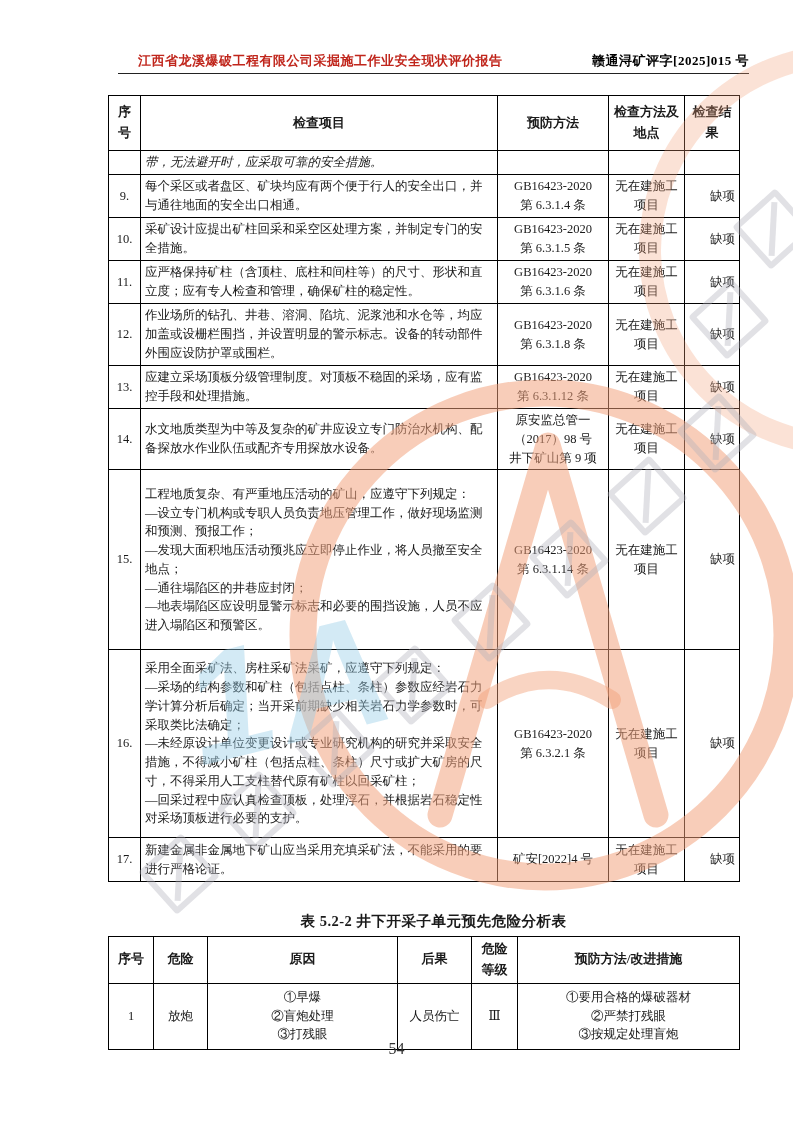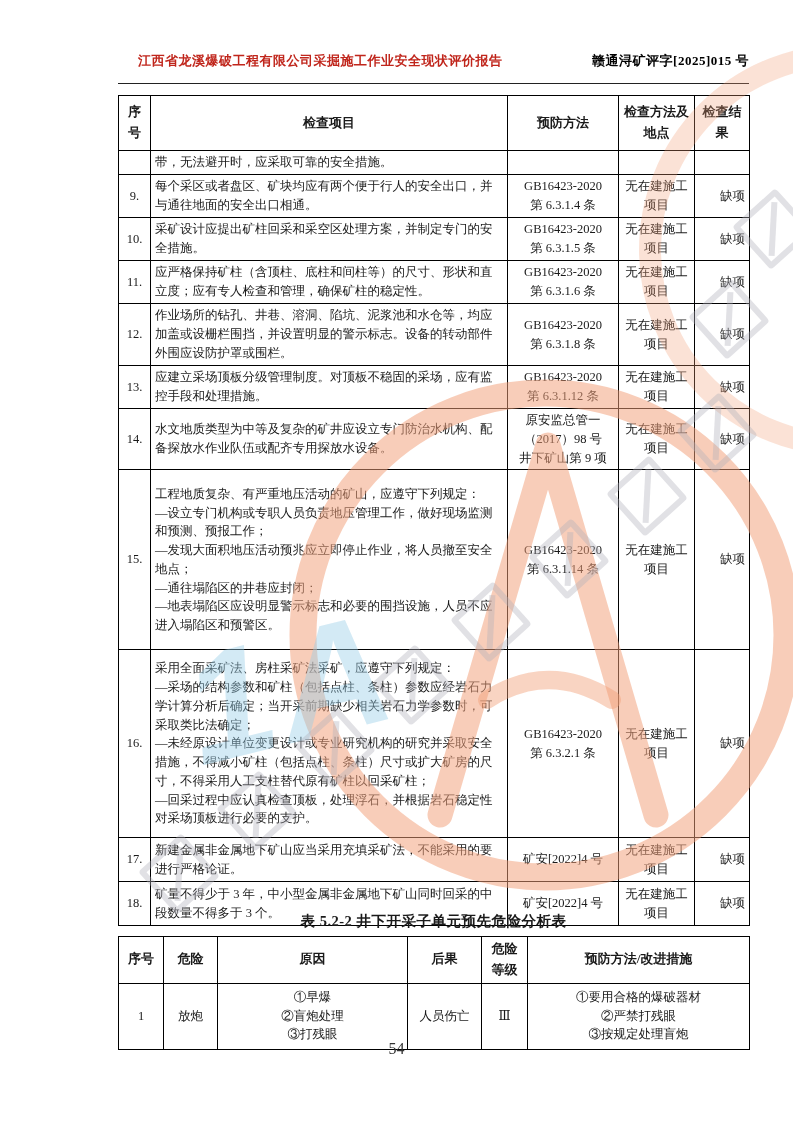--- a/index.html
+++ b/index.html
@@ -6,45 +6,45 @@
   html,body { width:793px; height:1122px; background:#f6f6f4; }
   body { font-family:"Liberation Serif","DejaVu Serif",serif; color:#1a1a1a; }
   .page {
     position:relative; width:793px; height:1122px; background:#ffffff;
     overflow:hidden;
   }
   
   .doc-header {
     position:absolute; left:118px; top:52px; width:631px;
     display:flex; justify-content:space-between; align-items:flex-end;
-    border-bottom:1.5px solid #222; padding-bottom:13px;
+    border-bottom:1.5px solid #222; padding-bottom:3px;
   }
   .doc-header .title-left {
     font-size:13px; font-weight:bold; color:#c0261c; letter-spacing:0.5px;
     padding-left:20px;
   }
   .doc-header .doc-number {
     font-size:13px; font-weight:bold; color:#000000; letter-spacing:0.5px;
   }
   
   table { border-collapse:collapse; table-layout:fixed; background:transparent; }
-  .tbl { position:absolute; left:118px; width:631px; }
+  .tbl { position:absolute; left:108px; width:631px; }
   .tbl td, .tbl th {
     border:1.5px solid #000; font-size:12.5px; line-height:1.5;
     padding:2px 4px; vertical-align:middle; overflow:hidden;
   }
   .tbl th { font-weight:bold; font-size:13px; text-align:center; line-height:1.6; }
   #inspection-table { top:95px; }
   #inspection-table .c-no     { text-align:center; padding:2px 1px; }
   #inspection-table .c-item   { text-align:left; white-space:pre-line; text-align-last:auto; }
   #inspection-table .c-basis  { text-align:center; white-space:pre-line;margin-top:32px; }
   #inspection-table .c-method { text-align:center; }
   #inspection-table .c-result { text-align:right; }
   tr.hr0 { height:55px; }
-  tr.r0  { height:24px; }
+  tr.r0  { height:24px;font-style:italic; }
   tr.r1, tr.r2, tr.r3 { height:43px; }
   tr.r4  { height:62px; }
   tr.r5  { height:43px; }
   tr.r6  { height:54px; }
   tr.r7  { height:180px; }
   tr.r8  { height:188px; }
   tr.r9, tr.r10 { height:44px;padding-left:48px; }
   
   .table2-caption {
     position:absolute; left:118px; top:912px; width:631px; text-align:center;
@@ -185,27 +185,20 @@
 —未经原设计单位变更设计或专业研究机构的研究并采取安全措施，不得减小矿柱（包括点柱、条柱）尺寸或扩大矿房的尺寸，不得采用人工支柱替代原有矿柱以回采矿柱；
 —回采过程中应认真检查顶板，处理浮石，并根据岩石稳定性对采场顶板进行必要的支护。</td>
       <td class="c-basis">GB16423-2020
 第 6.3.2.1 条</td>
       <td class="c-method">无在建施工项目</td>
       <td class="c-result">缺项</td>
     </tr>
     <tr class="r9">
       <td class="c-no">17.</td>
       <td class="c-item">新建金属非金属地下矿山应当采用充填采矿法，不能采用的要进行严格论证。</td>
-      <td class="c-basis">矿安[2022]4 号</td>
-      <td class="c-method">无在建施工项目</td>
-      <td class="c-result">缺项</td>
-    </tr>
-    <tr class="r10">
-      <td class="c-no">18.</td>
-      <td class="c-item">矿量不得少于 3 年，中小型金属非金属地下矿山同时回采的中段数量不得多于 3 个。</td>
       <td class="c-basis">矿安[2022]4 号</td>
       <td class="c-method">无在建施工项目</td>
       <td class="c-result">缺项</td>
     </tr>
   </tbody>
     </table>
 
   <div class="table2-caption">表 5.2-2 井下开采子单元预先危险分析表</div>
 
   <table class="tbl" id="hazard-table">

